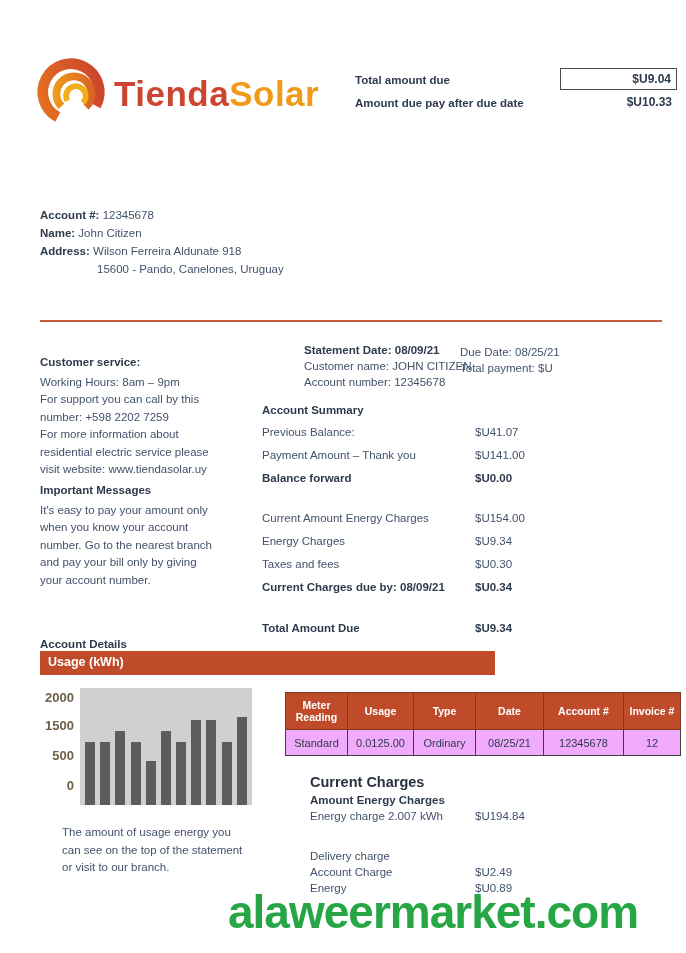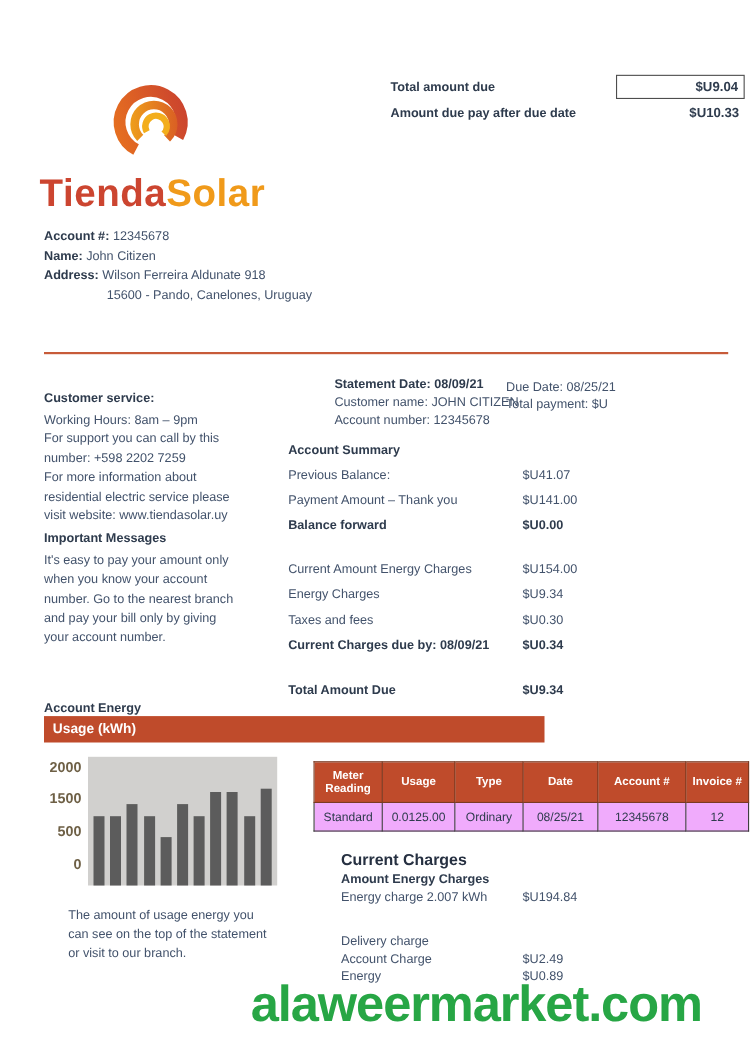--- a/index.html
+++ b/index.html
@@ -6,21 +6,21 @@
   html,body { background:#ffffff; }
   #page {
     position:relative; width:686px; height:953px; background:#ffffff;
     font-family:"Liberation Sans", sans-serif; color:#42526b; overflow:hidden;
   }
   .abs { position:absolute; }
   .b { font-weight:bold; }
   .dark { color:#2e3b4d; }
 
   
-  .logo { left:32px; top:71px; display:flex; align-items:center;flex-direction:column; }
+  .logo { left:32px; top:52px; display:flex; align-items:center; }
   .logo-text { font-size:35px; font-weight:600; letter-spacing:.5px; margin-left:4px; }
   .logo-t1 { color:#cc4530; }
   .logo-t2 { color:#f09a1a; }
 
   
   .duerow-label { left:355px; font-size:11.5px; font-weight:bold; color:#2e3b4d; }
   .due-box { left:560px; top:68px; width:117px; height:22px; border:1.5px solid #4d4d4d;
              font-size:12px; font-weight:bold; color:#2e3b4d; text-align:right;
              padding:3px 5px 0 0; }
   .due-after { left:560px; top:95px; width:117px; font-size:12px; font-weight:bold;
@@ -153,21 +153,21 @@
   <div class="abs sum-title">Account Summary</div>
   <div class="srow" style="top:426px;"><span>Previous Balance:</span><span class="sval">$U41.07</span></div>
   <div class="srow" style="top:449px;"><span>Payment Amount – Thank you</span><span class="sval">$U141.00</span></div>
   <div class="srow b" style="top:472px;"><span>Balance forward</span><span class="sval">$U0.00</span></div>
   <div class="srow" style="top:512px;"><span>Current Amount Energy Charges</span><span class="sval">$U154.00</span></div>
   <div class="srow" style="top:535px;"><span>Energy Charges</span><span class="sval">$U9.34</span></div>
   <div class="srow" style="top:558px;"><span>Taxes and fees</span><span class="sval">$U0.30</span></div>
   <div class="srow b" style="top:581px;"><span>Current Charges due by: 08/09/21</span><span class="sval">$U0.34</span></div>
   <div class="srow b" style="top:622px;"><span>Total Amount Due</span><span class="sval">$U9.34</span></div>
 
-  <div class="abs details-title">Account Energy</div>
+  <div class="abs details-title">Account Details</div>
   <div class="abs usage-bar">Usage (kWh)</div>
 
   <div class="abs chart">
     <span class="ytick" style="top:4px;">2000</span>
     <span class="ytick" style="top:32px;">1500</span>
     <span class="ytick" style="top:62px;">500</span>
     <span class="ytick" style="top:92px;">0</span>
     <div class="plot" style="background: rgb(209, 208, 206);">
         <div class="bar" style="background: rgb(92, 92, 92); height: 54%;"></div>
         <div class="bar" style="background: rgb(92, 92, 92); height: 54%;"></div>

